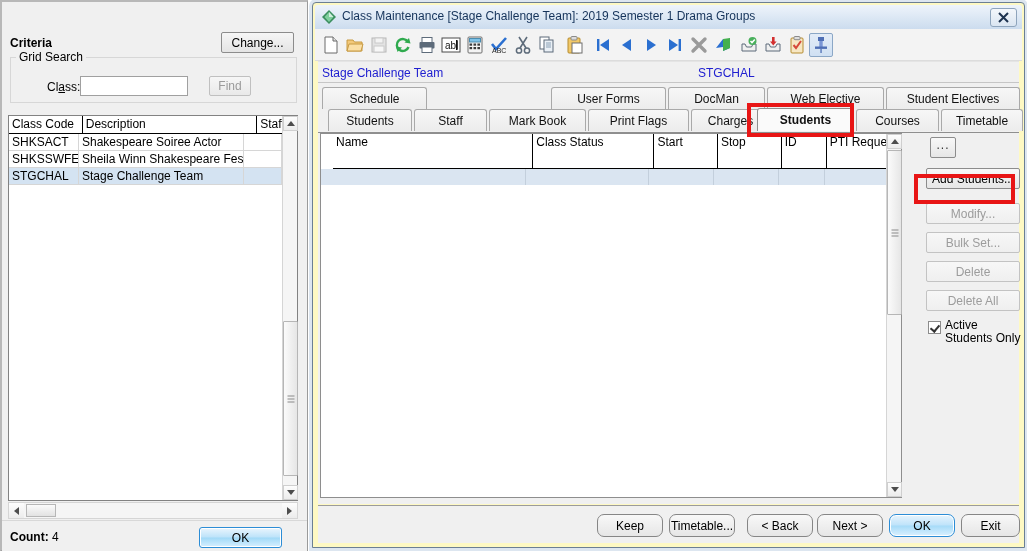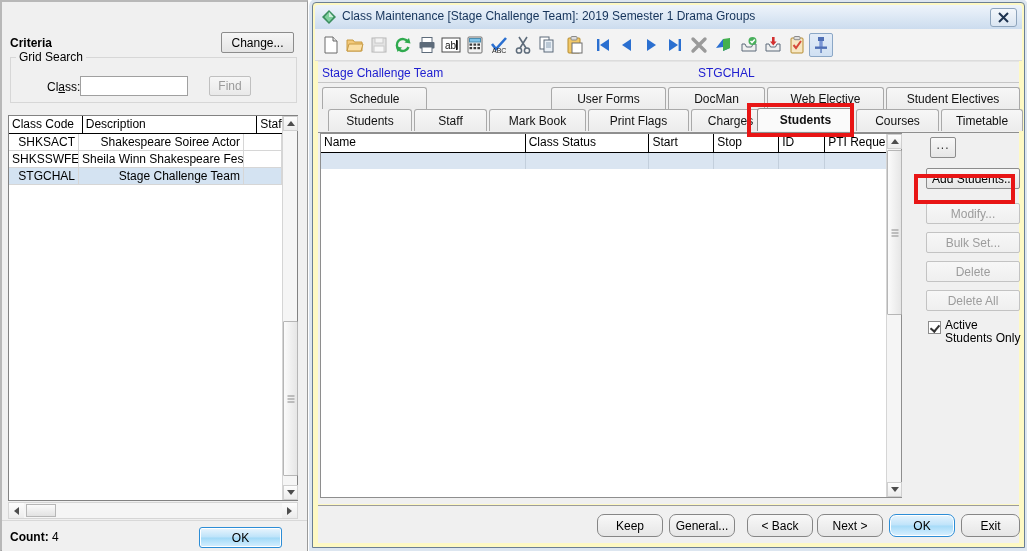--- a/index.html
+++ b/index.html
@@ -82,21 +82,21 @@
   #cs-grid .c0 { width: 74px; }
   #cs-grid .c1 { width: 175px; }
   #cs-grid .c2 { width: 40px; border-right:none; }
   #cs-grid .row { display:flex; height: 17px; }
   #cs-grid .row .cell {
     border-right: 1px solid #d6d6d6; border-bottom: 1px solid #d6d6d6;
     font-size: 12px; padding: 0px 3px; line-height: 16px;
     white-space: nowrap; overflow: hidden;
   }
   #cs-grid .row.sel .cell { background: #d4e3f2; }
-  #cs-grid .body { position:absolute; left:0; top:18px; right:15px; bottom:0; overflow:hidden;text-align:right; }
+  #cs-grid .body { position:absolute; left:0; top:18px; right:15px; bottom:0; overflow:hidden; }
 
   .vscroll {
     position: absolute; top: 0; right: 0; width: 15px; bottom: 0;
     background: #f5f5f5; border-left: 1px solid #d5d5d5;
   }
   .vscroll .arrow-up, .vscroll .arrow-dn {
     position:absolute; left:0; width:15px; height:15px;
     background: linear-gradient(to bottom,#fdfdfd,#ececec);
     border:1px solid #cfcfcf;
     display:flex; align-items:center; justify-content:center;
@@ -222,21 +222,21 @@
   .tabline {
     position:absolute; left:0; right:0; top: 45px; height:1px; background:#8f8f8f;
   }
 
   
   #stu-area { position:absolute; left:0; top: 72px; right:0; bottom: 0; }
   #stu-grid {
     position:absolute; left: 2px; top: 0; width: 582px; bottom: 6px;
     background: #fff; border: 1px solid #8e8e8e;
   }
-  #stu-grid .hdr-row { display:flex; height:19px; }
+  #stu-grid .hdr-row { display:flex; height:35px;padding-left:12px; }
   #stu-grid .hdr {
     border-right:1px solid #000; border-bottom:1px solid #000;
     font-size:12px; padding:1px 3px; background:#fff; white-space:nowrap; overflow:hidden;
   }
   #stu-grid .selrow { display:flex; height:16px; background:#dae5f1; }
   #stu-grid .selrow .cell { border-right:1px solid #c3cfdc; }
   .sw0 { width: 205px; } .sw1 { width: 124px; } .sw2 { width: 65px; }
   .sw3 { width: 65px; } .sw4 { width: 46px; } .sw5 { width: 76px; border-right:none!important; }
 
   
@@ -613,21 +613,21 @@
               <span>Active</span><br>
               <span>Students Only</span>
             </div>
           </div>
         </div>
       </div>
     </div>
 
     <div id="cm-bottom">
       <div class="bbtn" style="left:279px; width:66px">Keep</div>
-      <div class="bbtn" style="left:351px; width:66px">General...</div>
+      <div class="bbtn" style="left:351px; width:66px">Timetable...</div>
       <div class="bbtn" style="left:429px; width:66px">&lt; Back</div>
       <div class="bbtn" style="left:499px; width:66px">Next &gt;</div>
       <div class="bbtn primary" style="left:571px; width:66px">OK</div>
       <div class="bbtn" style="left:643px; width:59px">Exit</div>
     </div>
   </div>
 
   <div class="redbox" style="left:747px; top:103px; width:107px; height:34px;"></div>
   <div class="redbox" style="left:914px; top:174px; width:101px; height:30px;"></div>
 

